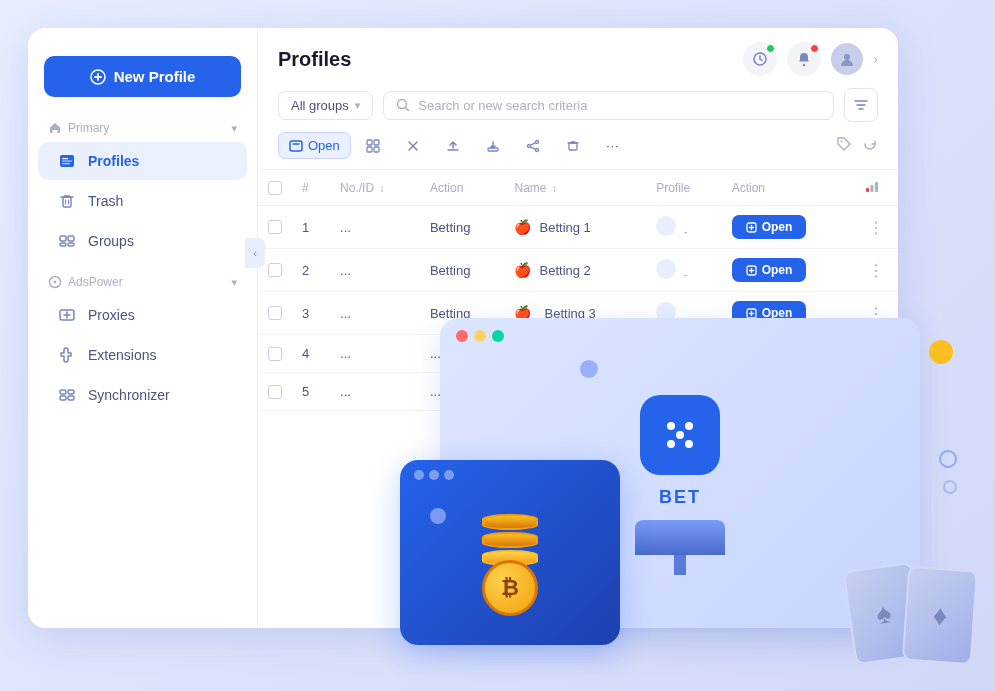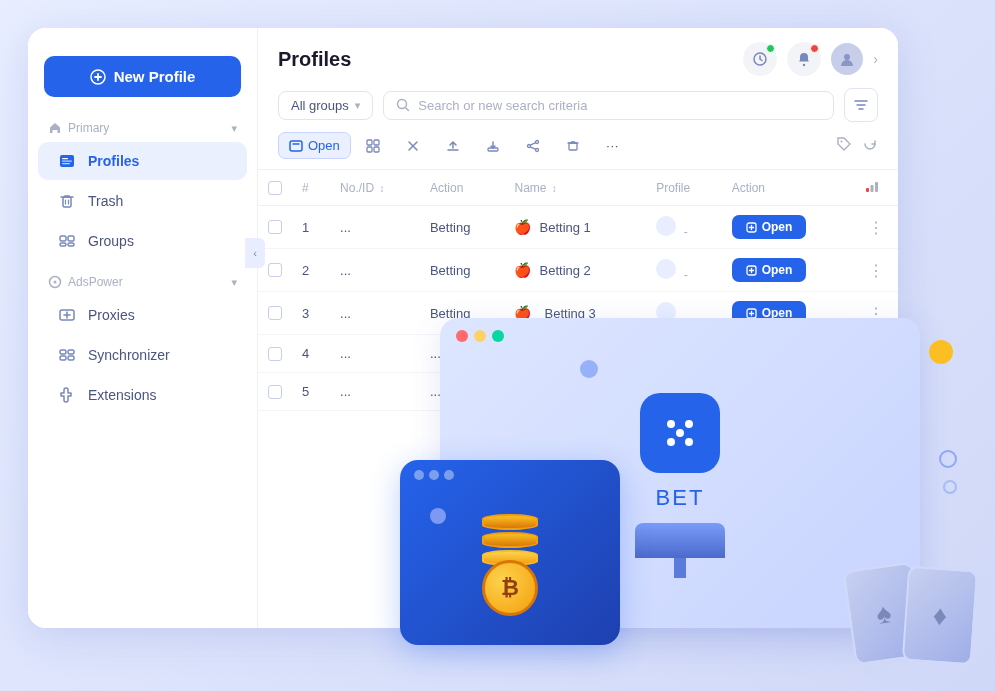--- a/index.html
+++ b/index.html
@@ -424,22 +424,22 @@
       width: 80px;
       height: 80px;
       background: #2563eb;
       border-radius: 20px;
       display: flex;
       align-items: center;
       justify-content: center;
     }
 
     .bet-label {
-      font-size: 22px;
-      font-weight: 400;
+      font-size: 18px;
+      font-weight: 700;
       color: #2563eb;
       letter-spacing: 2px;
     }
 
     .bet-table-shape {
       width: 90px;
       height: 35px;
       background: linear-gradient(180deg, #7a9bf8 0%, #4a6bcc 100%);
       border-radius: 8px 8px 0 0;
     }
@@ -645,33 +645,33 @@
     <div class="nav-item">
       <svg width="18" height="18" viewBox="0 0 18 18" fill="none">
         <rect x="2" y="4" width="14" height="10" rx="2" stroke="#7a88bb" stroke-width="1.5"></rect>
         <path d="M6 9h6M9 6v6" stroke="#7a88bb" stroke-width="1.5" stroke-linecap="round"></path>
       </svg>
       <span>Proxies</span>
     </div>
 
     <div class="nav-item">
       <svg width="18" height="18" viewBox="0 0 18 18" fill="none">
+        <path d="M3 7h3V4a2 2 0 014 0v3h3v3h-3v4a2 2 0 01-4 0v-4H3V7z" stroke="#7a88bb" stroke-width="1.5" stroke-linejoin="round"></path>
+      </svg>
+      <span>Extensions</span>
+    </div>
+
+    <div class="nav-item">
+      <svg width="18" height="18" viewBox="0 0 18 18" fill="none">
         <rect x="2" y="4" width="6" height="4" rx="1.5" stroke="#7a88bb" stroke-width="1.5"></rect>
         <rect x="10" y="10" width="6" height="4" rx="1.5" stroke="#7a88bb" stroke-width="1.5"></rect>
         <rect x="2" y="10" width="6" height="4" rx="1.5" stroke="#7a88bb" stroke-width="1.5"></rect>
         <rect x="10" y="4" width="6" height="4" rx="1.5" stroke="#7a88bb" stroke-width="1.5"></rect>
       </svg>
       <span>Synchronizer</span>
-    </div>
-
-    <div class="nav-item">
-      <svg width="18" height="18" viewBox="0 0 18 18" fill="none">
-        <path d="M3 7h3V4a2 2 0 014 0v3h3v3h-3v4a2 2 0 01-4 0v-4H3V7z" stroke="#7a88bb" stroke-width="1.5" stroke-linejoin="round"></path>
-      </svg>
-      <span>Extensions</span>
     </div>
   </div>
 
   <div class="sidebar-collapse-btn">‹</div>
 
   <div class="main-content">
     <div class="toolbar">
 
       <div class="toolbar-top">
         <h1 class="page-title">Profiles</h1>

